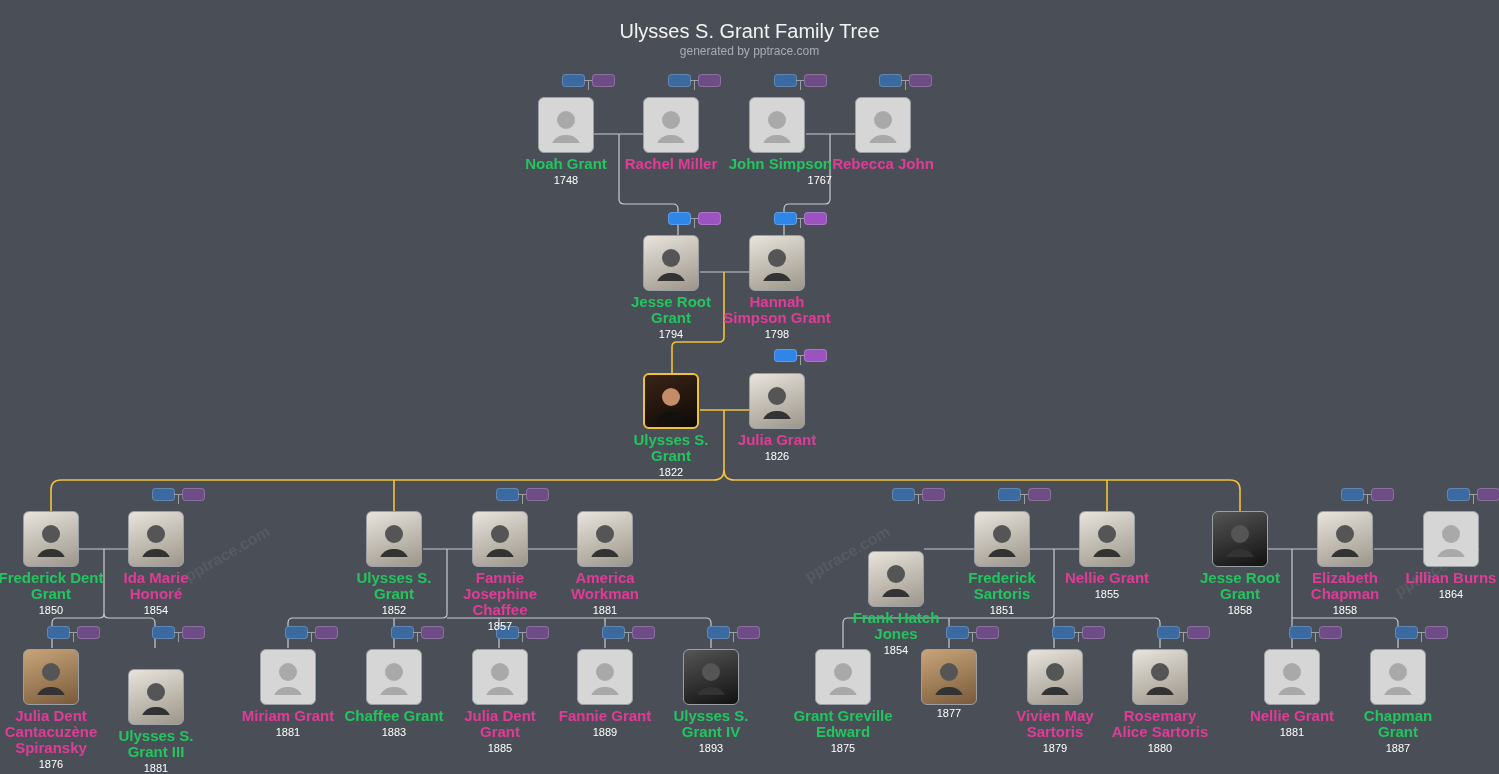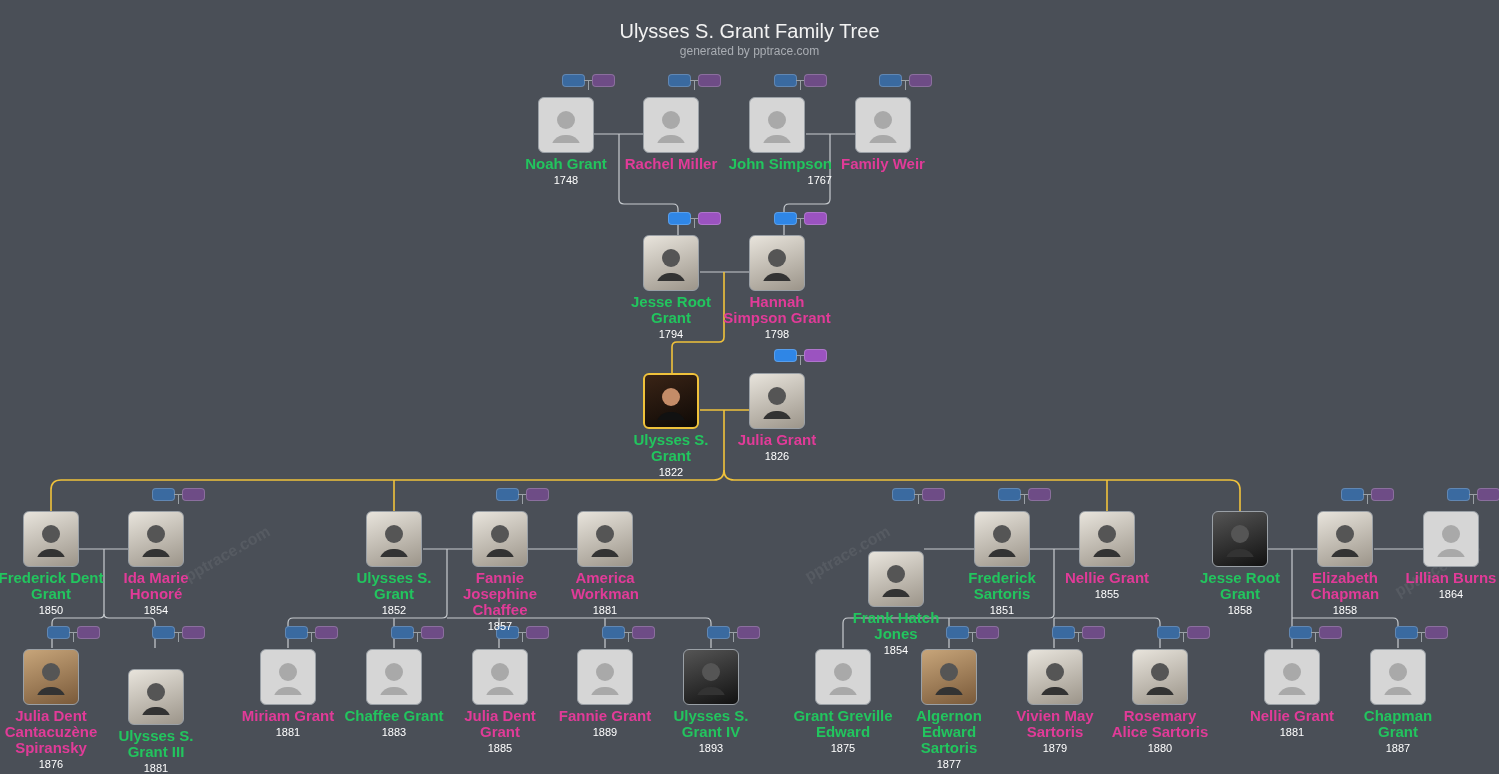--- a/index.html
+++ b/index.html
@@ -290,21 +290,21 @@
       <span class="shoulders"></span>
     </div>
   <div class="name m">John Simpson</div>
   <div class="year">1767</div>
 </div>
 <div class="node" style="left:883px;top:97px;">
   <div class="photo">
       <span class="head"></span>
       <span class="shoulders"></span>
     </div>
-  <div class="name f">Family Weir</div>
+  <div class="name f">Rebecca John</div>
 </div>
 
 <div class="node" style="left:671px;top:235px;">
   <div class="photo img">
       <span class="head"></span>
       <span class="shoulders"></span>
     </div>
   <div class="name m">Jesse Root Grant</div>
   <div class="year">1794</div>
 </div>
@@ -485,21 +485,20 @@
       <span class="shoulders"></span>
     </div>
   <div class="name m">Grant Greville Edward</div>
   <div class="year">1875</div>
 </div>
 <div class="node" style="left:949px;top:649px;">
   <div class="photo img sepia">
       <span class="head"></span>
       <span class="shoulders"></span>
     </div>
-  <div class="name m">Algernon Edward Sartoris</div>
   <div class="year">1877</div>
 </div>
 <div class="node" style="left:1055px;top:649px;">
   <div class="photo img">
       <span class="head"></span>
       <span class="shoulders"></span>
     </div>
   <div class="name f">Vivien May Sartoris</div>
   <div class="year">1879</div>
 </div>

